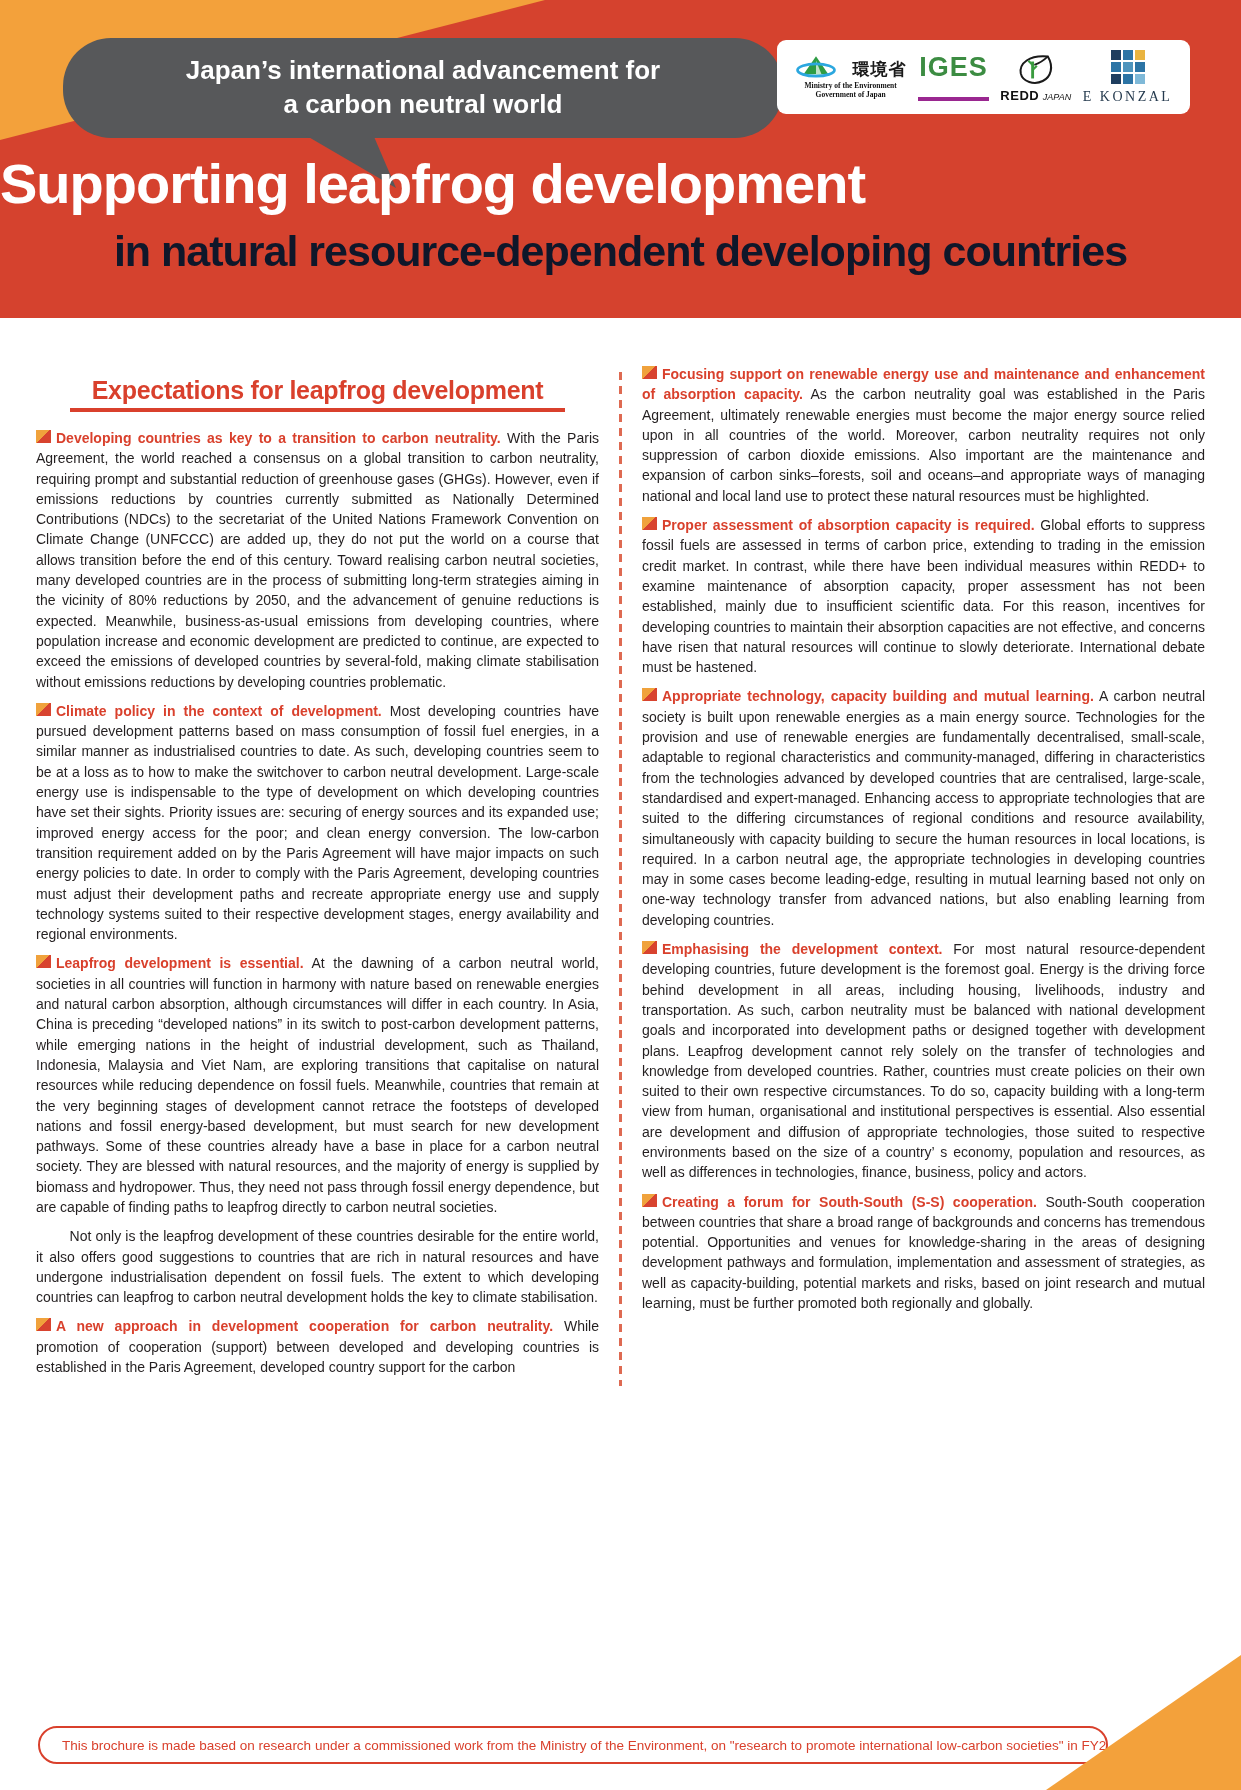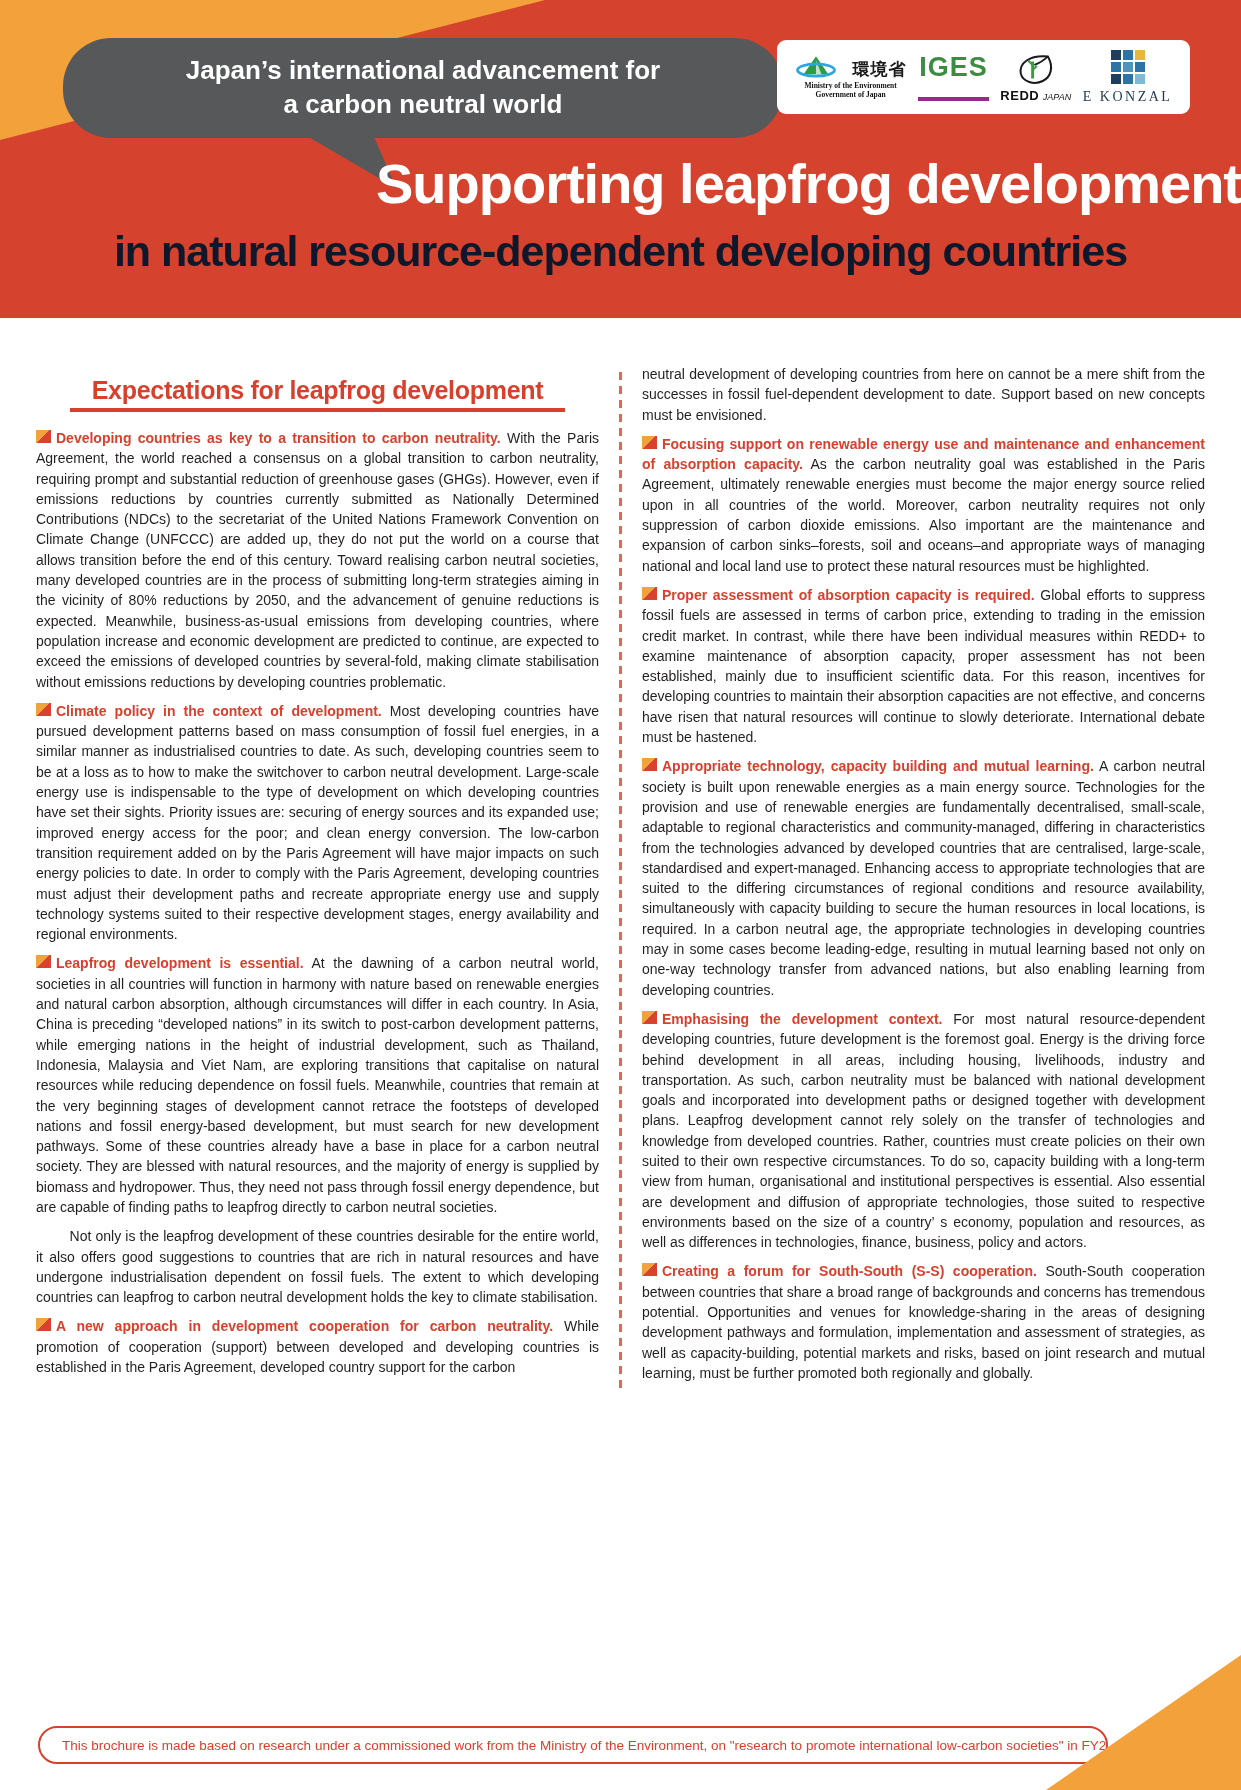--- a/index.html
+++ b/index.html
@@ -32,21 +32,21 @@
     font-size:27px;font-weight:bold;color:#3c8c42;letter-spacing:1px;
     border-bottom:4px solid #9a2790;padding:0 1px 16px;line-height:1;
   }
   .nies-text{font-size:13px;color:#111;line-height:1;margin-top:2px;}
   .nies-name{font-weight:bold;letter-spacing:0.5px;}
   .nies-sub{font-style:italic;font-size:9px;}
   .ek-grid{display:grid;grid-template-columns:repeat(3,10px);grid-auto-rows:10px;gap:2px;margin-bottom:5px;}
   .ek-sq{display:block;width:10px;height:10px;}
   .ek-text{font-family:"Liberation Serif","DejaVu Serif",serif;font-size:14px;letter-spacing:2.5px;color:#253a4e;}
   .title1{
-    position:absolute;left:0;top:152px;width:100%;margin:0;text-align:right;
+    position:absolute;left:0;top:152px;width:100%;margin:0;text-align:left;
     color:#ffffff;font-size:56px;font-weight:bold;letter-spacing:-1px;line-height:1.15;
   }
   .title2{
     position:absolute;left:0;top:226px;width:100%;text-align:center;
     color:#0f172a;font-size:43px;font-weight:bold;letter-spacing:-1px;line-height:1.2;
   }
   
   .content{display:flex;padding:46px 36px 0;box-sizing:border-box;}
   .col{flex:1;min-width:0;}
   .col-divider{
@@ -160,21 +160,20 @@
       <p class="para"><span class="mark"></span><span class="lead">Leapfrog development is essential.</span> <span>At the dawning of a carbon neutral world, societies in all countries will function in harmony with nature based on renewable energies and natural carbon absorption, although circumstances will differ in each country. In Asia, China is preceding “developed nations” in its switch to post-carbon development patterns, while emerging nations in the height of industrial development, such as Thailand, Indonesia, Malaysia and Viet Nam, are exploring transitions that capitalise on natural resources while reducing dependence on fossil fuels. Meanwhile, countries that remain at the very beginning stages of development cannot retrace the footsteps of developed nations and fossil energy-based development, but must search for new development pathways. Some of these countries already have a base in place for a carbon neutral society. They are blessed with natural resources, and the majority of energy is supplied by biomass and hydropower. Thus, they need not pass through fossil energy dependence, but are capable of finding paths to leapfrog directly to carbon neutral societies.</span></p>
 
       <p class="para indent"><span>Not only is the leapfrog development of these countries desirable for the entire world, it also offers good suggestions to countries that are rich in natural resources and have undergone industrialisation dependent on fossil fuels. The extent to which developing countries can leapfrog to carbon neutral development holds the key to climate stabilisation.</span></p>
 
       <p class="para"><span class="mark"></span><span class="lead">A new approach in development cooperation for carbon neutrality.</span> <span>While promotion of cooperation (support) between developed and developing countries is established in the Paris Agreement, developed country support for the carbon</span></p>
     </section>
 
     <div class="col-divider"></div>
 
     <section class="col">
-      <p class="para"><span>neutral development of developing countries from here on cannot be a mere shift from the successes in fossil fuel-dependent development to date. Support based on new concepts must be envisioned.</span></p>
 
       <p class="para"><span class="mark"></span><span class="lead">Focusing support on renewable energy use and maintenance and enhancement of absorption capacity.</span> <span>As the carbon neutrality goal was established in the Paris Agreement, ultimately renewable energies must become the major energy source relied upon in all countries of the world. Moreover, carbon neutrality requires not only suppression of carbon dioxide emissions. Also important are the maintenance and expansion of carbon sinks–forests, soil and oceans–and appropriate ways of managing national and local land use to protect these natural resources must be highlighted.</span></p>
 
       <p class="para"><span class="mark"></span><span class="lead">Proper assessment of absorption capacity is required.</span> <span>Global efforts to suppress fossil fuels are assessed in terms of carbon price, extending to trading in the emission credit market. In contrast, while there have been individual measures within REDD+ to examine maintenance of absorption capacity, proper assessment has not been established, mainly due to insufficient scientific data. For this reason, incentives for developing countries to maintain their absorption capacities are not effective, and concerns have risen that natural resources will continue to slowly deteriorate. International debate must be hastened.</span></p>
 
       <p class="para"><span class="mark"></span><span class="lead">Appropriate technology, capacity building and mutual learning.</span> <span>A carbon neutral society is built upon renewable energies as a main energy source. Technologies for the provision and use of renewable energies are fundamentally decentralised, small-scale, adaptable to regional characteristics and community-managed, differing in characteristics from the technologies advanced by developed countries that are centralised, large-scale, standardised and expert-managed. Enhancing access to appropriate technologies that are suited to the differing circumstances of regional conditions and resource availability, simultaneously with capacity building to secure the human resources in local locations, is required. In a carbon neutral age, the appropriate technologies in developing countries may in some cases become leading-edge, resulting in mutual learning based not only on one-way technology transfer from advanced nations, but also enabling learning from developing countries.</span></p>
 
       <p class="para"><span class="mark"></span><span class="lead">Emphasising the development context.</span> <span>For most natural resource-dependent developing countries, future development is the foremost goal. Energy is the driving force behind development in all areas, including housing, livelihoods, industry and transportation. As such, carbon neutrality must be balanced with national development goals and incorporated into development paths or designed together with development plans. Leapfrog development cannot rely solely on the transfer of technologies and knowledge from developed countries. Rather, countries must create policies on their own suited to their own respective circumstances. To do so, capacity building with a long-term view from human, organisational and institutional perspectives is essential. Also essential are development and diffusion of appropriate technologies, those suited to respective environments based on the size of a country’ s economy, population and resources, as well as differences in technologies, finance, business, policy and actors.</span></p>
 
       <p class="para"><span class="mark"></span><span class="lead">Creating a forum for South-South (S-S) cooperation.</span> <span>South-South cooperation between countries that share a broad range of backgrounds and concerns has tremendous potential. Opportunities and venues for knowledge-sharing in the areas of designing development pathways and formulation, implementation and assessment of strategies, as well as capacity-building, potential markets and risks, based on joint research and mutual learning, must be further promoted both regionally and globally.</span></p>

